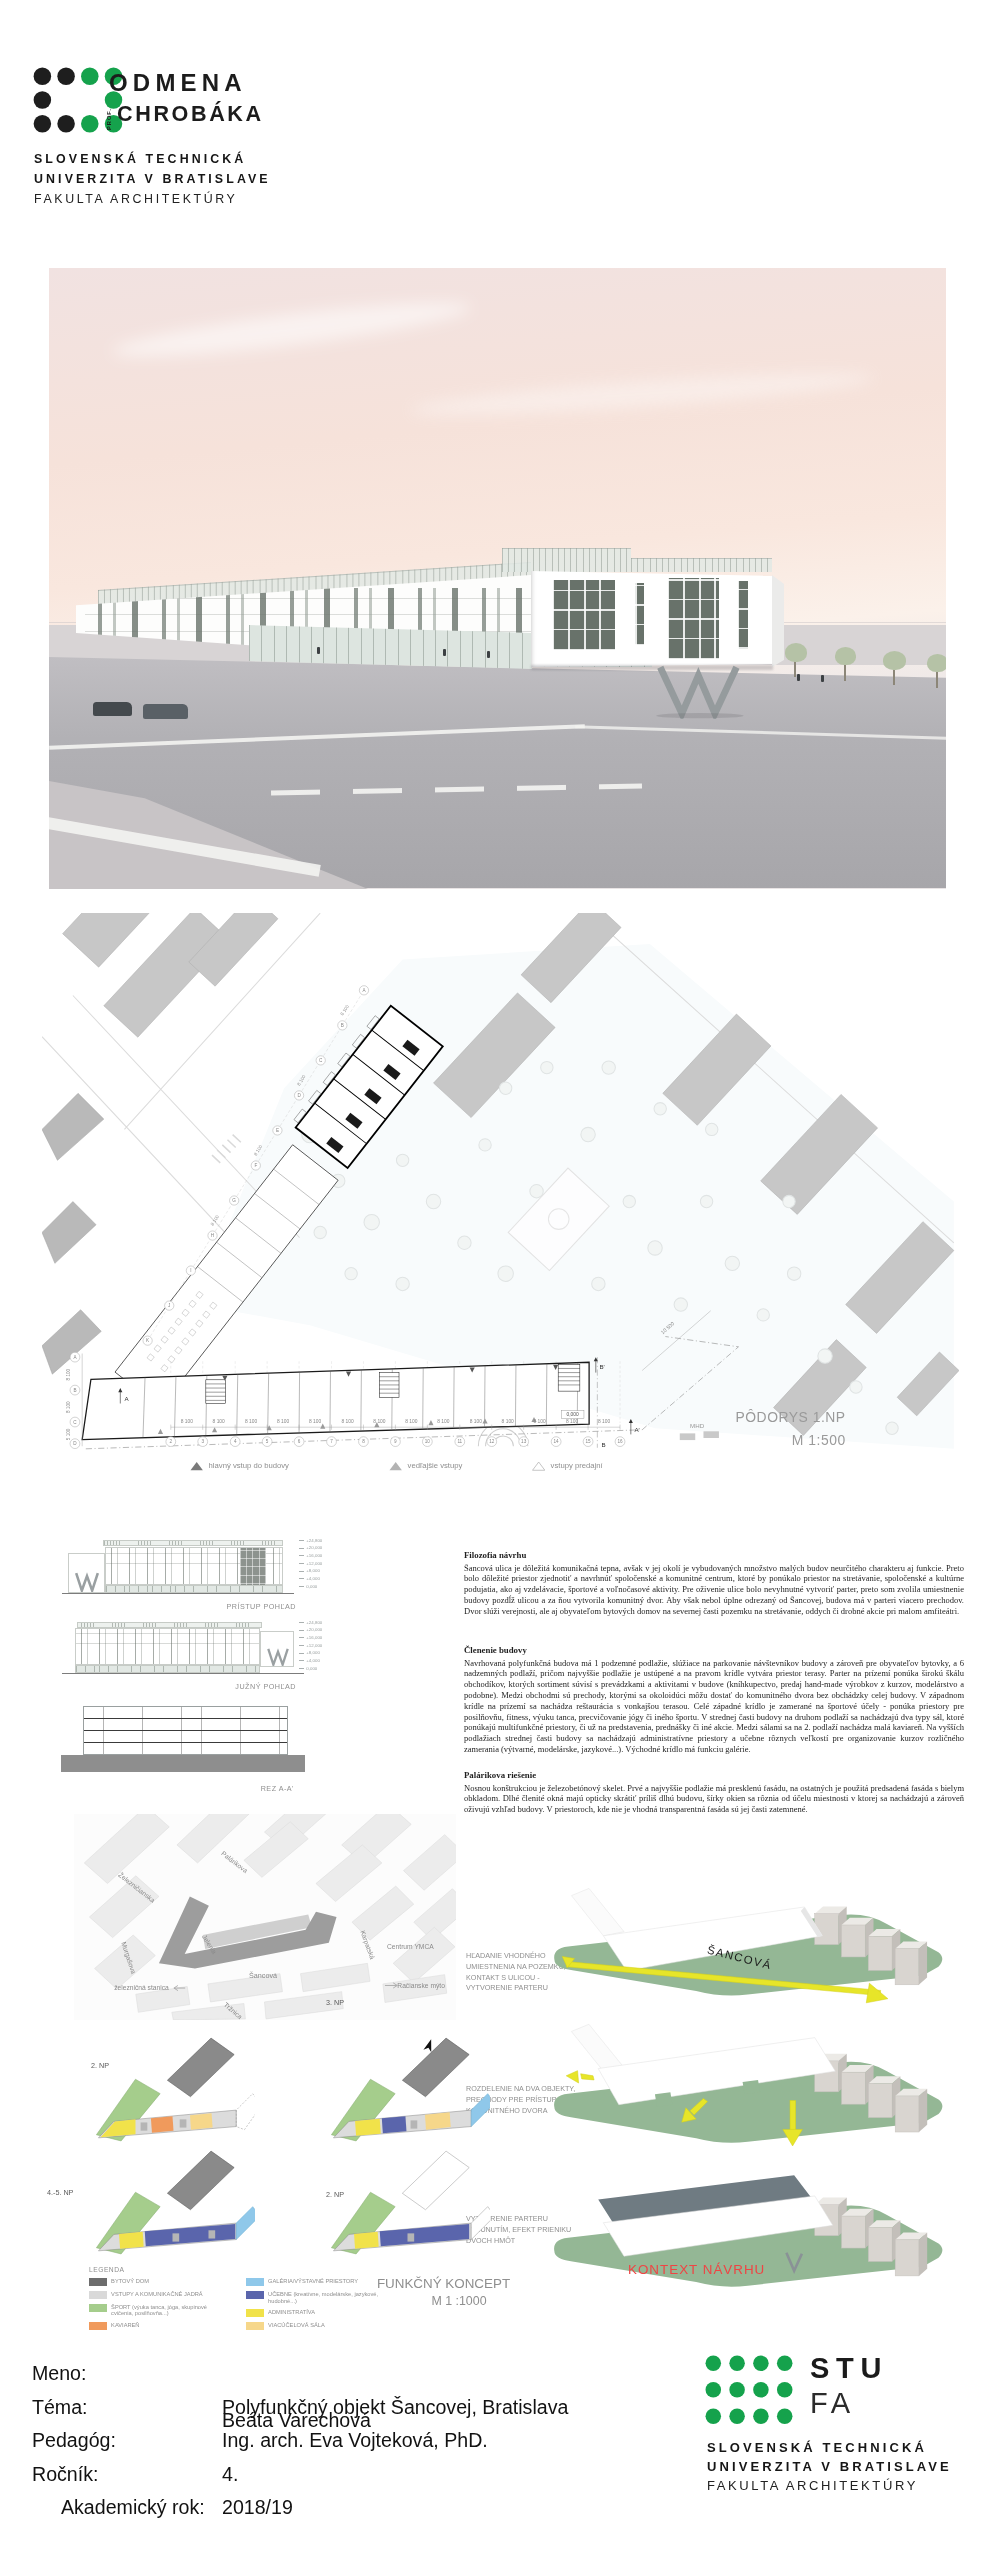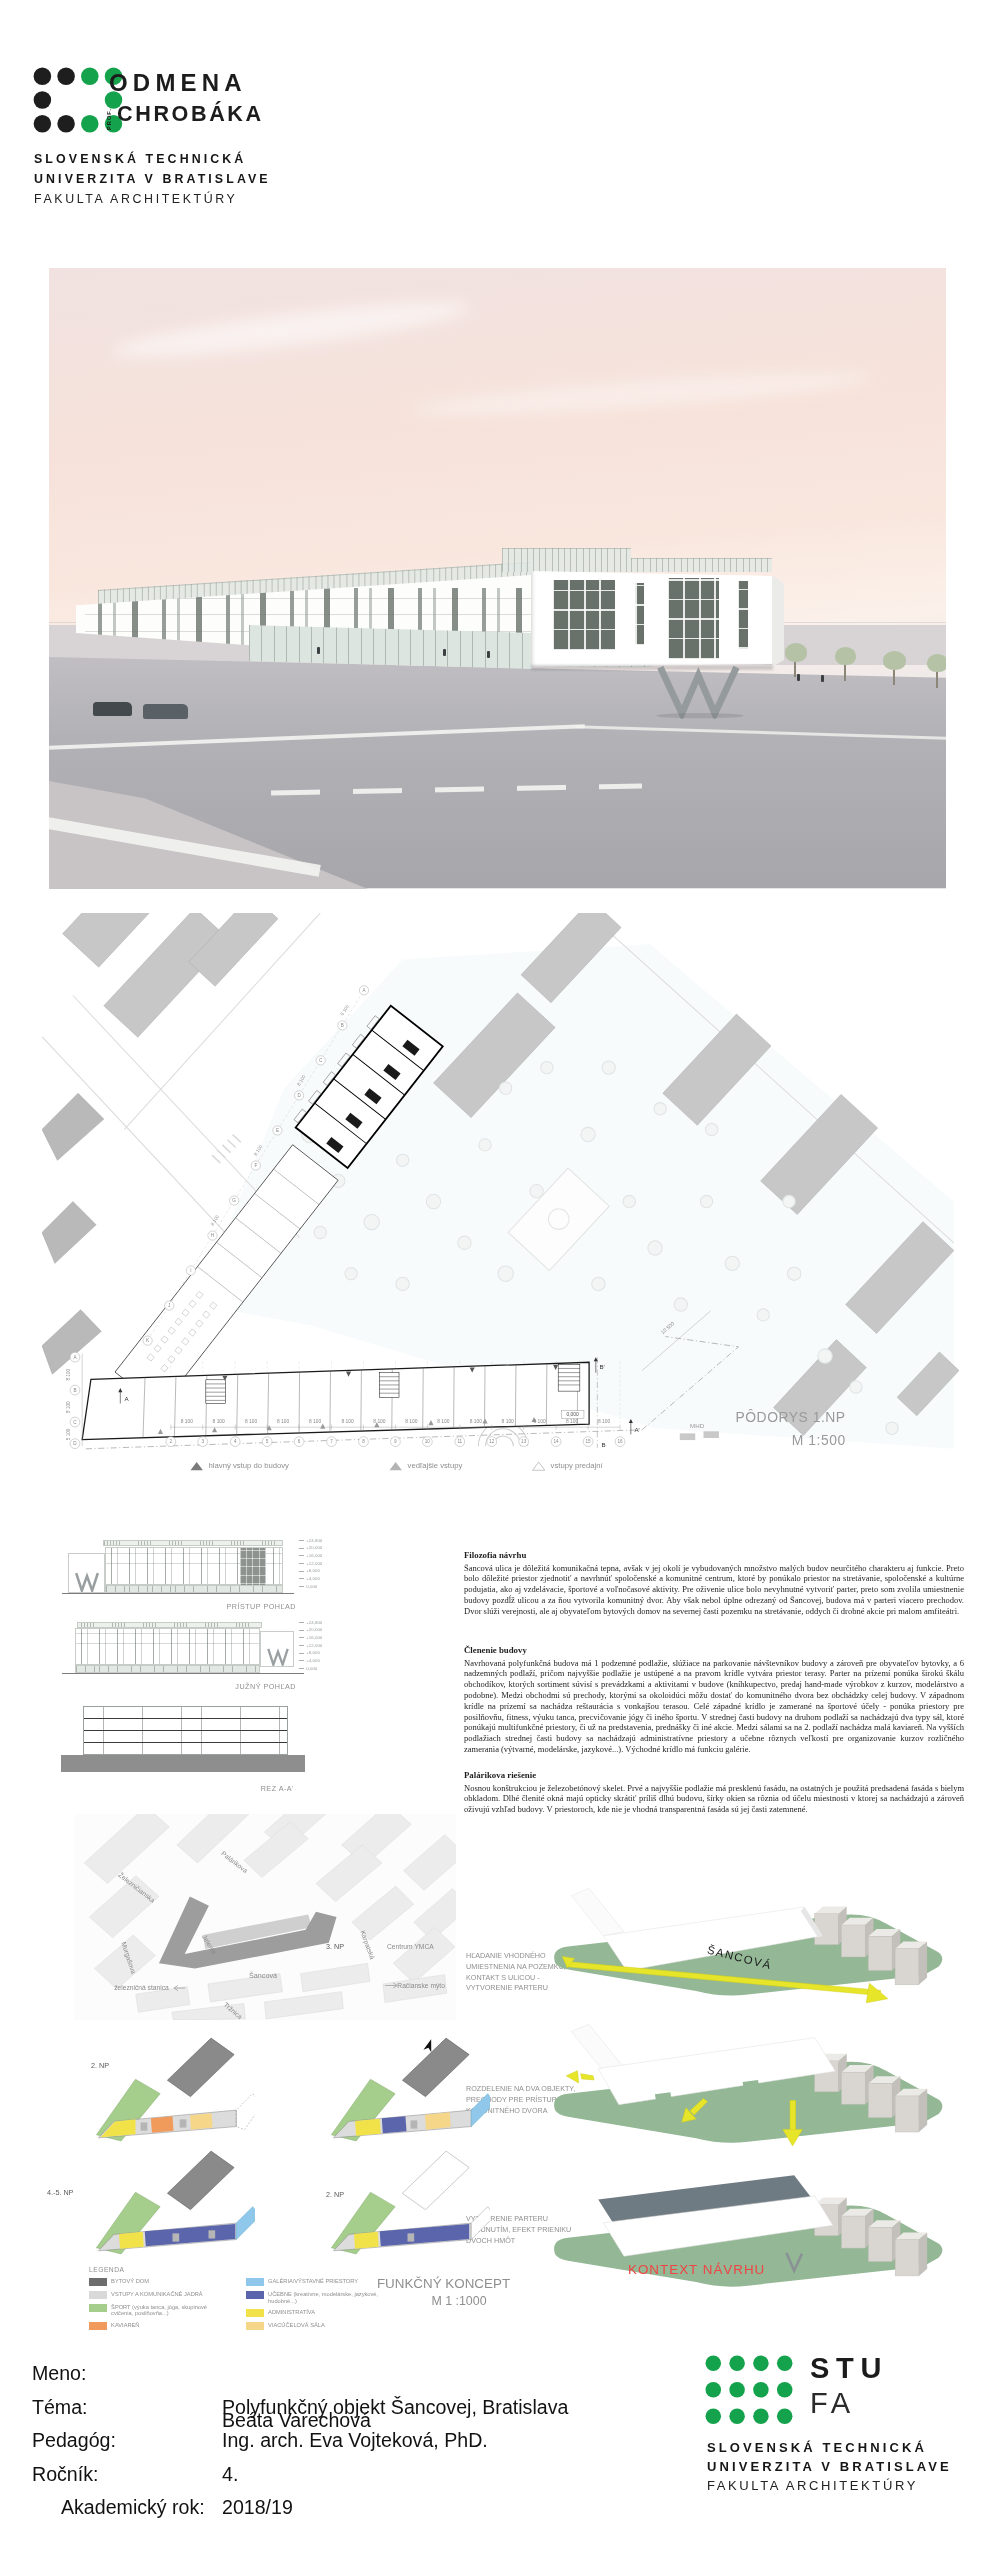--- a/index.html
+++ b/index.html
@@ -708,21 +708,21 @@
         </g>
     </g>
     <polygon points="140,65 520,18 560,70 470,82 180,128" fill="#6f7b82"></polygon>
     <polygon points="150,110 560,58 595,115 190,175" fill="#ffffff" stroke="#dddddd"></polygon>
     <path d="M505,168 L520,203 L535,170" fill="none" stroke="#8a9296" stroke-width="5"></path>
   </svg>
 
   <div class="caption" style="left:628px; top:2262px;">KONTEXT NÁVRHU</div>
 
   <div class="fp-label" style="left:91px; top:2061px;">2. NP</div>
-  <div class="fp-label" style="left:326px; top:1942px;">3. NP</div>
+  <div class="fp-label" style="left:326px; top:1998px;">3. NP</div>
   <div class="fp-label" style="left:47px; top:2188px;">4.-5. NP</div>
   <div class="fp-label" style="left:326px; top:2190px;">2. NP</div>
   <svg class="abs" style="left:420px; top:2038px;" width="18.5" height="15.5" viewBox="0 0 36 30">
     <polygon points="10,26 18,2 26,26 18,19" fill="#111" transform="rotate(18 18 14)"></polygon>
   </svg>
 
   <svg class="abs" style="left:90px; top:2034px;" width="165" height="109" viewBox="0 0 320 212">
     <polygon points="150,90 235,8 280,40 195,122" fill="#8a8a8a" stroke="#555"></polygon>
     <polygon points="12,196 88,88 136,116 60,208" fill="#a5cd8c" stroke="#86ad70"></polygon>
     <polygon points="16,202 284,180 284,148 46,170" fill="#dcdcdc" stroke="#8a8a8a"></polygon>

